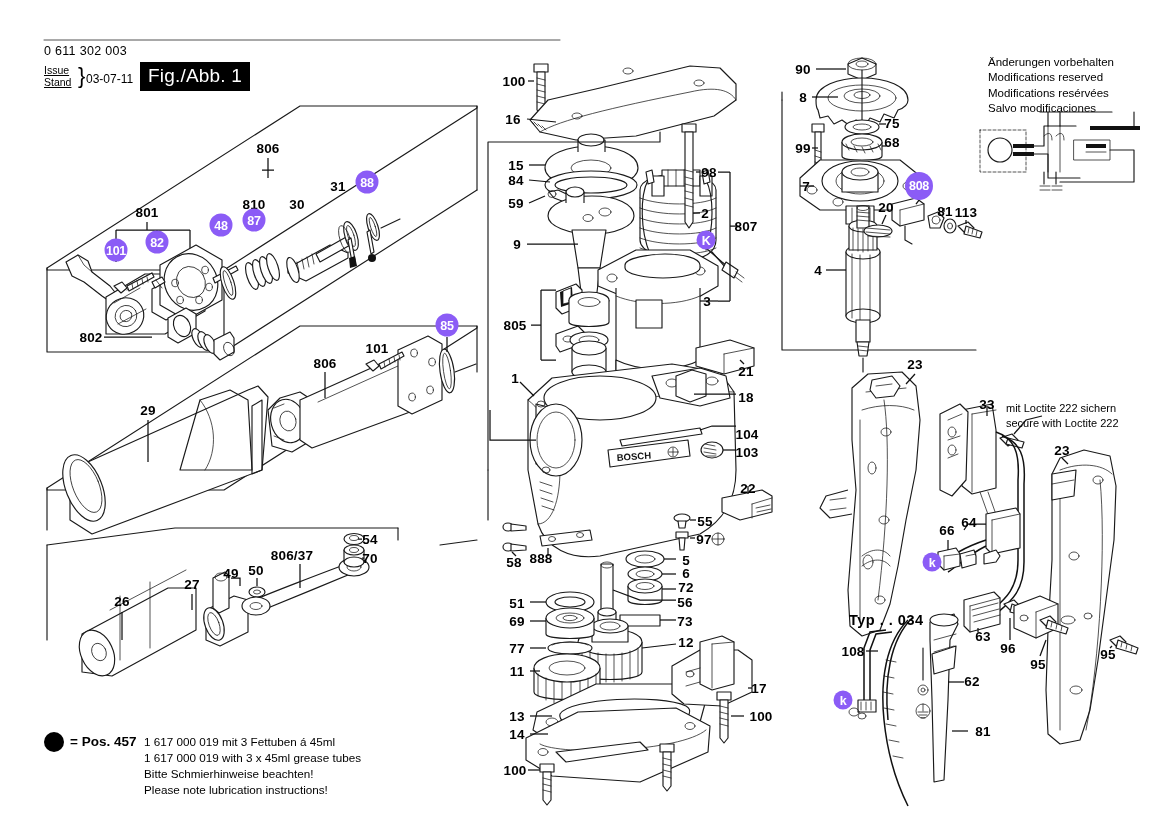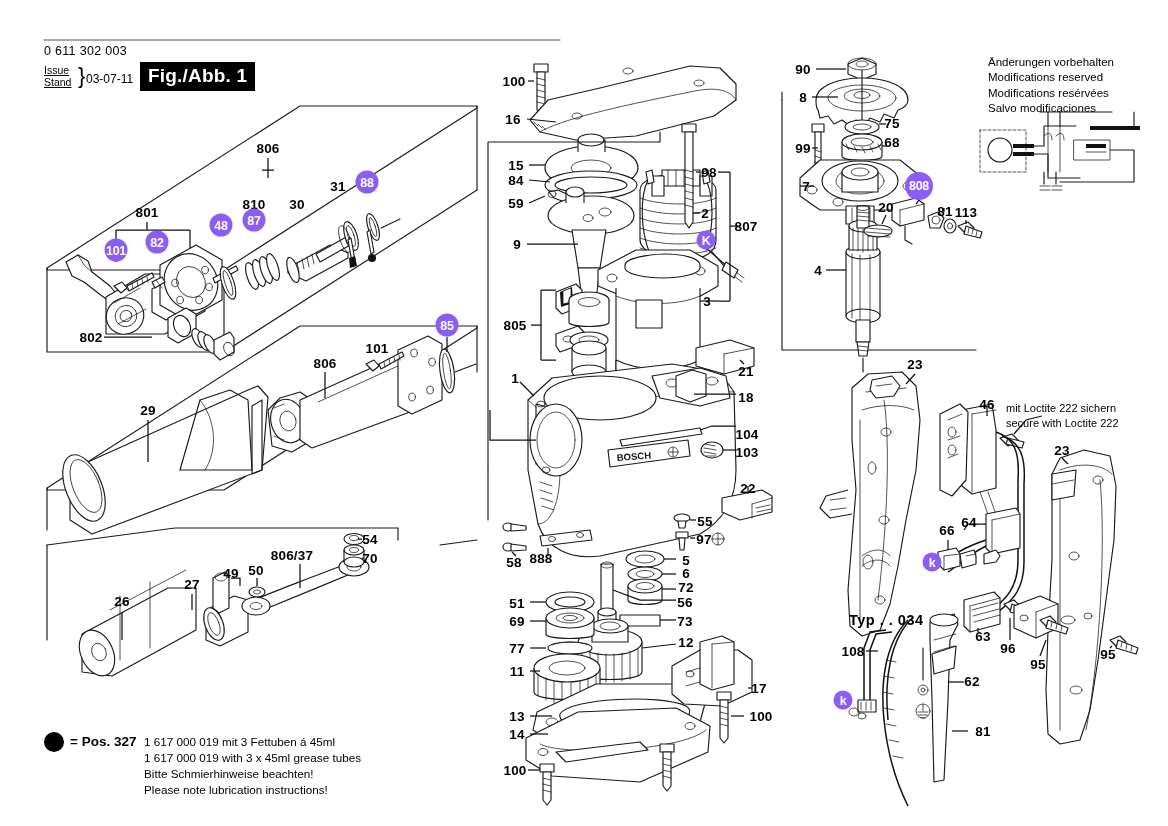--- a/index.html
+++ b/index.html
@@ -43,21 +43,21 @@
     font-size: 22px; font-weight: 300;
   }
   #hdr-date {
     left: 86px; top: 72px;
     font-size: 12px;
   }
   #fig-badge {
     position: absolute;
     left: 140px; top: 62px;
     background: #000; color: #fff;
-    font-size: 19px; font-weight: bold;
+    font-size: 19px; font-weight: normal;
     padding: 3px 8px 4px 8px;
     letter-spacing: .2px;
     text-align: center;
   }
   #disclaimer {
     left: 988px; top: 55px;
     font-size: 11.5px; line-height: 1.33;
   }
   #loctite-note {
     left: 1006px; top: 401px;
@@ -911,21 +911,21 @@
 <span>Modifications resérvées</span>
 <span>Salvo modificaciones</span></div>
 
   <div class="txt" id="loctite-note"><span>mit Loctite 222 sichern</span>
 <span>secure with Loctite 222</span></div>
 
   <div class="txt" id="typ-label">Typ . . 034</div>
 
   <div id="legend">
     <div id="legend-dot"></div>
-    <div id="legend-eq">= Pos. 327</div>
+    <div id="legend-eq">= Pos. 457</div>
     <div id="legend-lines"><span>1 617 000 019 mit 3 Fettuben á 45ml</span>
 <span>1 617 000 019 with 3 x 45ml grease tubes</span>
 <span>Bitte Schmierhinweise beachten!</span>
 <span>Please note lubrication instructions!</span></div>
   </div>
 
   <div id="callout-layer">
       <div class="cl" style="left: 268px; top: 148px;">806</div>
       <div class="cl" style="left: 147px; top: 212px;">801</div>
       <div class="cl" style="left: 254px; top: 204px;">810</div>
@@ -990,21 +990,21 @@
       <div class="cl" style="left: 892px; top: 123px;">75</div>
       <div class="cl" style="left: 892px; top: 142px;">68</div>
       <div class="cl" style="left: 803px; top: 148px;">99</div>
       <div class="cl" style="left: 806px; top: 186px;">7</div>
       <div class="badge b3" style="left: 919px; top: 186px;">808</div>
       <div class="cl" style="left: 886px; top: 207px;">20</div>
       <div class="cl" style="left: 945px; top: 211px;">81</div>
       <div class="cl" style="left: 966px; top: 212px;">113</div>
       <div class="cl" style="left: 818px; top: 270px;">4</div>
       <div class="cl" style="left: 915px; top: 364px;">23</div>
-      <div class="cl" style="left: 987px; top: 404px;">46</div>
+      <div class="cl" style="left: 987px; top: 404px;">33</div>
       <div class="cl" style="left: 1062px; top: 450px;">23</div>
       <div class="cl" style="left: 947px; top: 530px;">66</div>
       <div class="cl" style="left: 969px; top: 522px;">64</div>
       <div class="badge bk" style="left: 932px; top: 562px;">k</div>
       <div class="cl" style="left: 983px; top: 636px; text-align: center;">63</div>
       <div class="cl" style="left: 1008px; top: 648px;">96</div>
       <div class="cl" style="left: 1038px; top: 664px;">95</div>
       <div class="cl" style="left: 1108px; top: 654px;">95</div>
       <div class="cl" style="left: 853px; top: 651px;">108</div>
       <div class="badge bk" style="left: 843px; top: 700px;">k</div>

